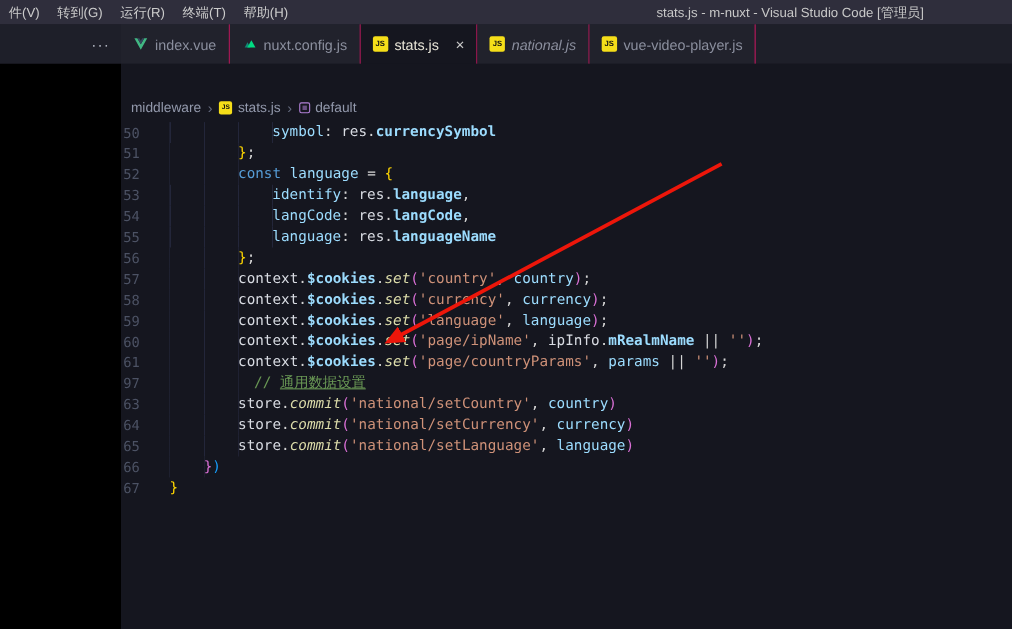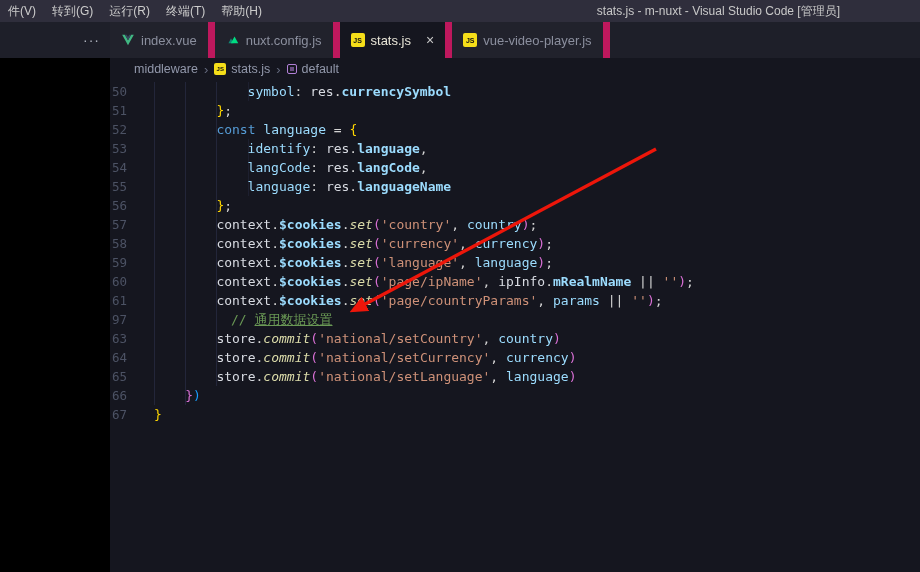--- a/index.html
+++ b/index.html
@@ -18,21 +18,21 @@
   .menu-item { padding:0 8px; line-height:22px; cursor:default; }
   .window-title { position:absolute; right:80px; top:0; line-height:22px; color:#c8c8c8; font-size:12px; white-space:nowrap; }
 
   
   .tabbar { height:36px; background:#1e1f29; display:flex; align-items:stretch; z-index:4; }
   .tab-lead { width:110px; flex:none; display:flex; align-items:center; justify-content:flex-end; padding-right:10px; }
   .ellipsis { color:#aeb2bd; font-size:14px; letter-spacing:1px; cursor:pointer; }
   .tabs { display:flex; align-items:stretch; }
   .tab {
     display:flex; align-items:center; gap:6px; padding:0 11px;
-    background:#21222c; border-right:7px solid #be185d;
+    background:#21222c; border-right:1px solid #be185d;
     color:#8b8f9e; font-size:13px; white-space:nowrap; cursor:pointer;
   }
   .tab.active { background:#15161f; color:#e9e6d8; }
   .tab-label.italic { font-style:italic; }
   .tab-close { margin-left:9px; color:#c8c8c8; font-size:14px; line-height:14px; cursor:pointer; }
 
   
   .js-icon {
     width:14px; height:14px; flex:none; background:#f5de19; color:#101010;
     font-weight:bold; font-size:7px; font-family:"Liberation Sans",sans-serif;
@@ -45,21 +45,21 @@
     position:relative;
   }
   .ns-icon::after { content:""; position:absolute; left:2px; top:2px; right:2px; bottom:2px; background:#b180d7; opacity:.55; }
 
   
   .content-row { display:flex; height:514px; }
   .left-panel { width:110px; flex:none; background:#000000; }
   .editor-col { flex:1; display:flex; flex-direction:column; background:#15161f; }
   .breadcrumbs {
     height:22px; flex:none; display:flex; align-items:center; gap:6px;
-    padding-left:24px; color:#9298ab; font-size:12.5px;
+    padding-left:9px; color:#9298ab; font-size:12.5px;margin-top:29px;
   }
   .crumb { display:flex; align-items:center; gap:5px; cursor:pointer; }
   .crumb-sep { color:#646a7e; font-size:13px; }
 
   
   .editor {
     flex:1; overflow:hidden; padding-top:2px;
     font-family:"DejaVu Sans Mono", monospace; font-size:13px; line-height:19px;
   }
   .code-line { display:flex; height:19px; white-space:pre; }
@@ -122,20 +122,24 @@
         </span>
         <span class="tab-label">nuxt.config.js</span>
       </div>
       <div class="tab active">
         <span class="js-icon">JS</span>
         <span class="tab-label">stats.js</span>
         <span class="tab-close">×</span>
       </div>
       <div class="tab">
         <span class="js-icon">JS</span>
+        <span class="tab-label italic">national.js</span>
+      </div>
+      <div class="tab">
+        <span class="js-icon">JS</span>
         <span class="tab-label">vue-video-player.js</span>
       </div>
     </div>
 </div>
 
 <div class="content-row">
   <div class="left-panel"></div>
   <div class="editor-col">
     <div class="breadcrumbs" id="breadcrumbs">
         <span class="crumb">

